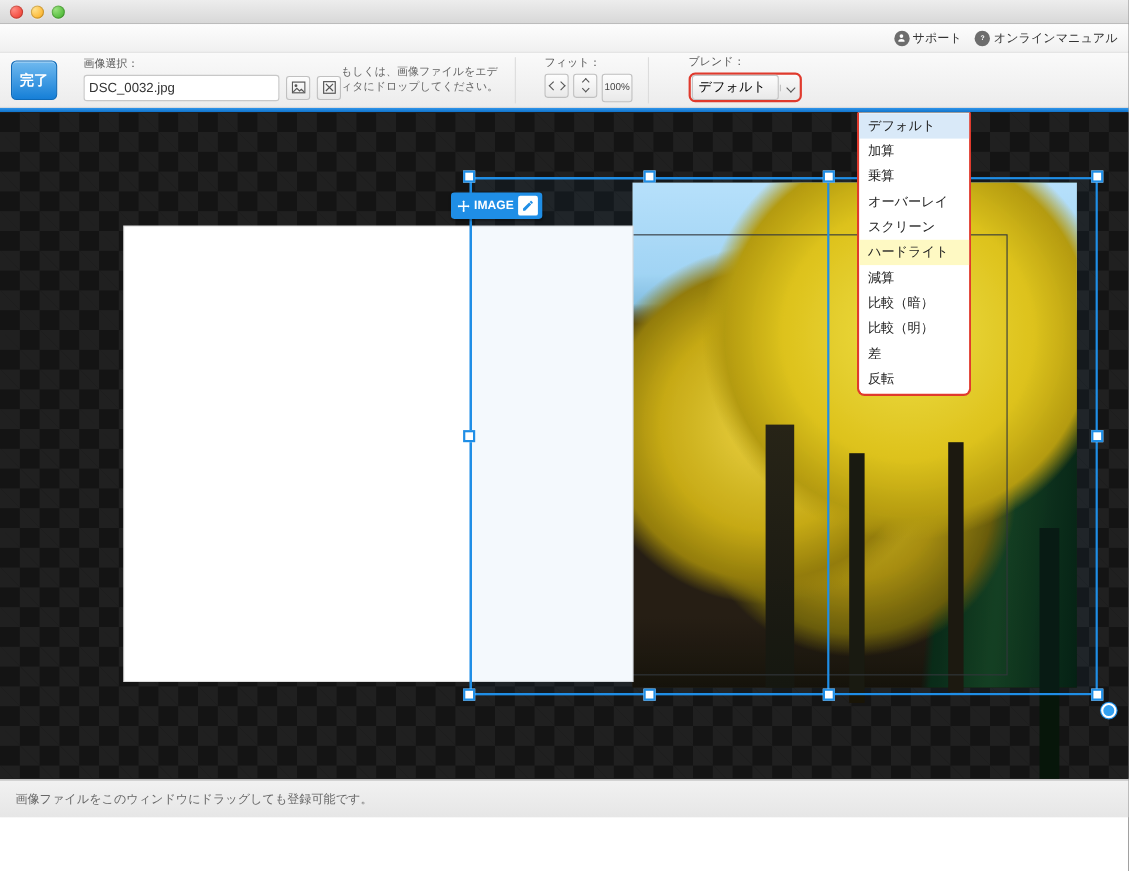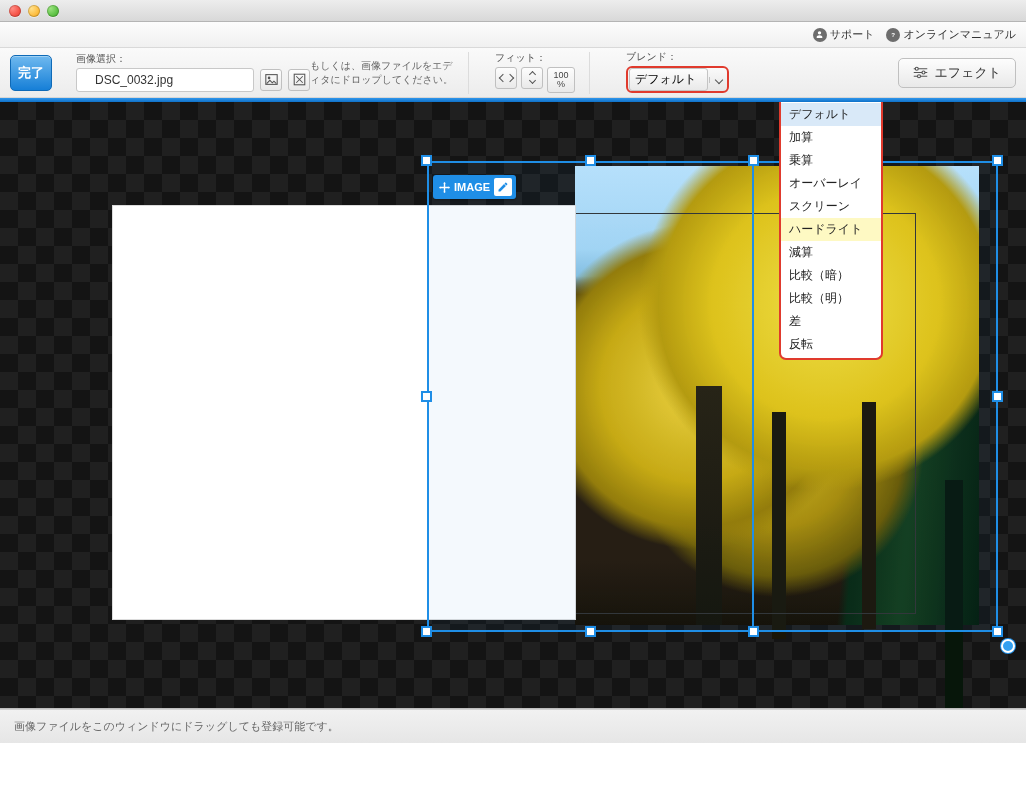--- a/index.html
+++ b/index.html
@@ -47,35 +47,35 @@
     background: linear-gradient(#6fb9ef,#167fd7);
     border:1px solid #0f6ab7; box-shadow: inset 0 1px 0 rgba(255,255,255,.35);
   }
 
   .tb-group { margin-left:14px; display:flex; flex-direction:column; height:100%; justify-content:center; position:relative;}
   .tb-label{ font-size:10px; color:#555; margin-bottom:4px; line-height:1;}
   .tb-row { display:flex; align-items:center; gap:6px;}
 
   .img-input{
     width:178px; height:24px; border:1px solid #c8c8c8; border-radius:3px; background:#fff;
-    display:flex; align-items:center; padding:0 18px; font-size:12px; color:#333;
+    display:flex; align-items:center; padding:0 4px; font-size:12px; color:#333;
   }
   .sqbtn{
     width:22px;height:22px;border:1px solid #c0c0c0;border-radius:3px;
     background:linear-gradient(#fdfdfd,#e9e9e9);display:flex;align-items:center;justify-content:center;cursor:pointer;
   }
   .hint{font-size:10px;color:#666;line-height:1.4;margin-left:0;}
 
   .slider{ width:110px; position:relative; }
   .slider-track{height:3px;background:#cfcfcf;border-radius:2px;position:relative;top:0;}
   .slider-knob{width:22px;height:22px;border-radius:50%;background:linear-gradient(#fff,#e6e6e6);border:1px solid #bcbcbc;position:absolute;top:-10px;left:88px;box-shadow:0 1px 1px rgba(0,0,0,.15);}
   .slider-labels{display:flex;justify-content:space-between;font-size:9px;color:#777;margin-top:7px;}
 
   .square-set{display:flex;gap:4px;}
-  .pct{width:28px;height:26px;border:1px solid #c0c0c0;border-radius:3px;background:linear-gradient(#fdfdfd,#e9e9e9);font-size:9px;display:flex;flex-direction:column;align-items:center;justify-content:center;line-height:1;color:#444;cursor:pointer}
+  .pct{width:28px;height:26px;border:1px solid #c0c0c0;border-radius:3px;background:linear-gradient(#fdfdfd,#e9e9e9);font-size:9px;display:flex;flex-direction:row;align-items:center;justify-content:center;line-height:1;color:#444;cursor:pointer}
 
   .blend-box{
     width:103px;height:27px;border:2px solid #e03a2d;border-radius:6px;display:flex;align-items:center;position:relative;background:linear-gradient(#fafafa,#e6e6e6);
   }
   .blend-box .sel{flex:1;border:1px solid #c4c4c4;border-radius:3px;margin:1px;padding:2px 5px;font-size:12px;background:linear-gradient(#fdfdfd,#e9e9e9);display:flex;align-items:center;}
   .blend-box .chev{width:18px;border-left:1px solid #c4c4c4;display:flex;align-items:center;justify-content:center;font-size:9px;color:#555;}
 
   .effect-btn{
     height:30px;padding:0 14px;border:1px solid #c0c0c0;border-radius:5px;
     background:linear-gradient(#fdfdfd,#e9e9e9);font-size:13px;color:#333;display:flex;align-items:center;gap:6px;cursor:pointer;
@@ -139,21 +139,21 @@
     position:absolute; left:427px; top:59px; width:327px; height:471px;
     border:2px solid #1f8ee6;
   }
   .handle{
     position:absolute; width:11px; height:11px; background:#fff; border:2px solid #1f8ee6;
   }
   .rot-handle{position:absolute;width:14px;height:14px;border-radius:50%;background:#33a0f0;border:2px solid #fff;box-shadow:0 0 0 1px #1f8ee6;}
 
   
   .imgbadge{
-    position:absolute; left:433px; top:73px; height:24px;
+    position:absolute; left:410px; top:73px; height:24px;
     display:flex; align-items:center; gap:4px; background:#1f8ee6; color:#fff;
     font-size:11px; font-weight:700; border-radius:3px; padding:0 4px 0 6px;
     box-shadow:0 1px 2px rgba(0,0,0,.3);
   }
   .imgbadge .pen{width:18px;height:18px;background:#fff;border-radius:2px;display:flex;align-items:center;justify-content:center;}
   .imgbadge .pen svg{width:12px;height:12px;fill:#1f8ee6;}
 
   
   .blend-menu{
     position:absolute; left:779px; top:0px; width:104px;
@@ -274,33 +274,20 @@
     <div class="tb-row">
       <div class="blend-box">
         <div class="sel">デフォルト</div>
         <div class="chev">
             <i class="arw d"></i>
           </div>
       </div>
     </div>
   </div>
 
-  <div style="margin-left:auto" class="tb-flex">
-    <div class="effect-btn">
-      <svg width="15" height="13" viewBox="0 0 20 16">
-        <g stroke="#555" stroke-width="1.6" fill="none">
-          <path d="M1 3h18M1 8h18M1 13h18"></path>
-          <circle cx="5" cy="3" r="2" fill="#fff"></circle>
-            <circle cx="14" cy="8" r="2" fill="#fff"></circle>
-            <circle cx="8" cy="13" r="2" fill="#fff"></circle>
-        </g>
-      </svg>
-      <span>エフェクト</span>
-    </div>
-  </div>
 </div>
 
 <div class="bluestrip"></div>
 
 <div class="canvas-wrap">
   <div class="checker"></div>
 
   <div class="photo"></div>
   <div class="img-bounds"></div>
   <div class="page"></div>

